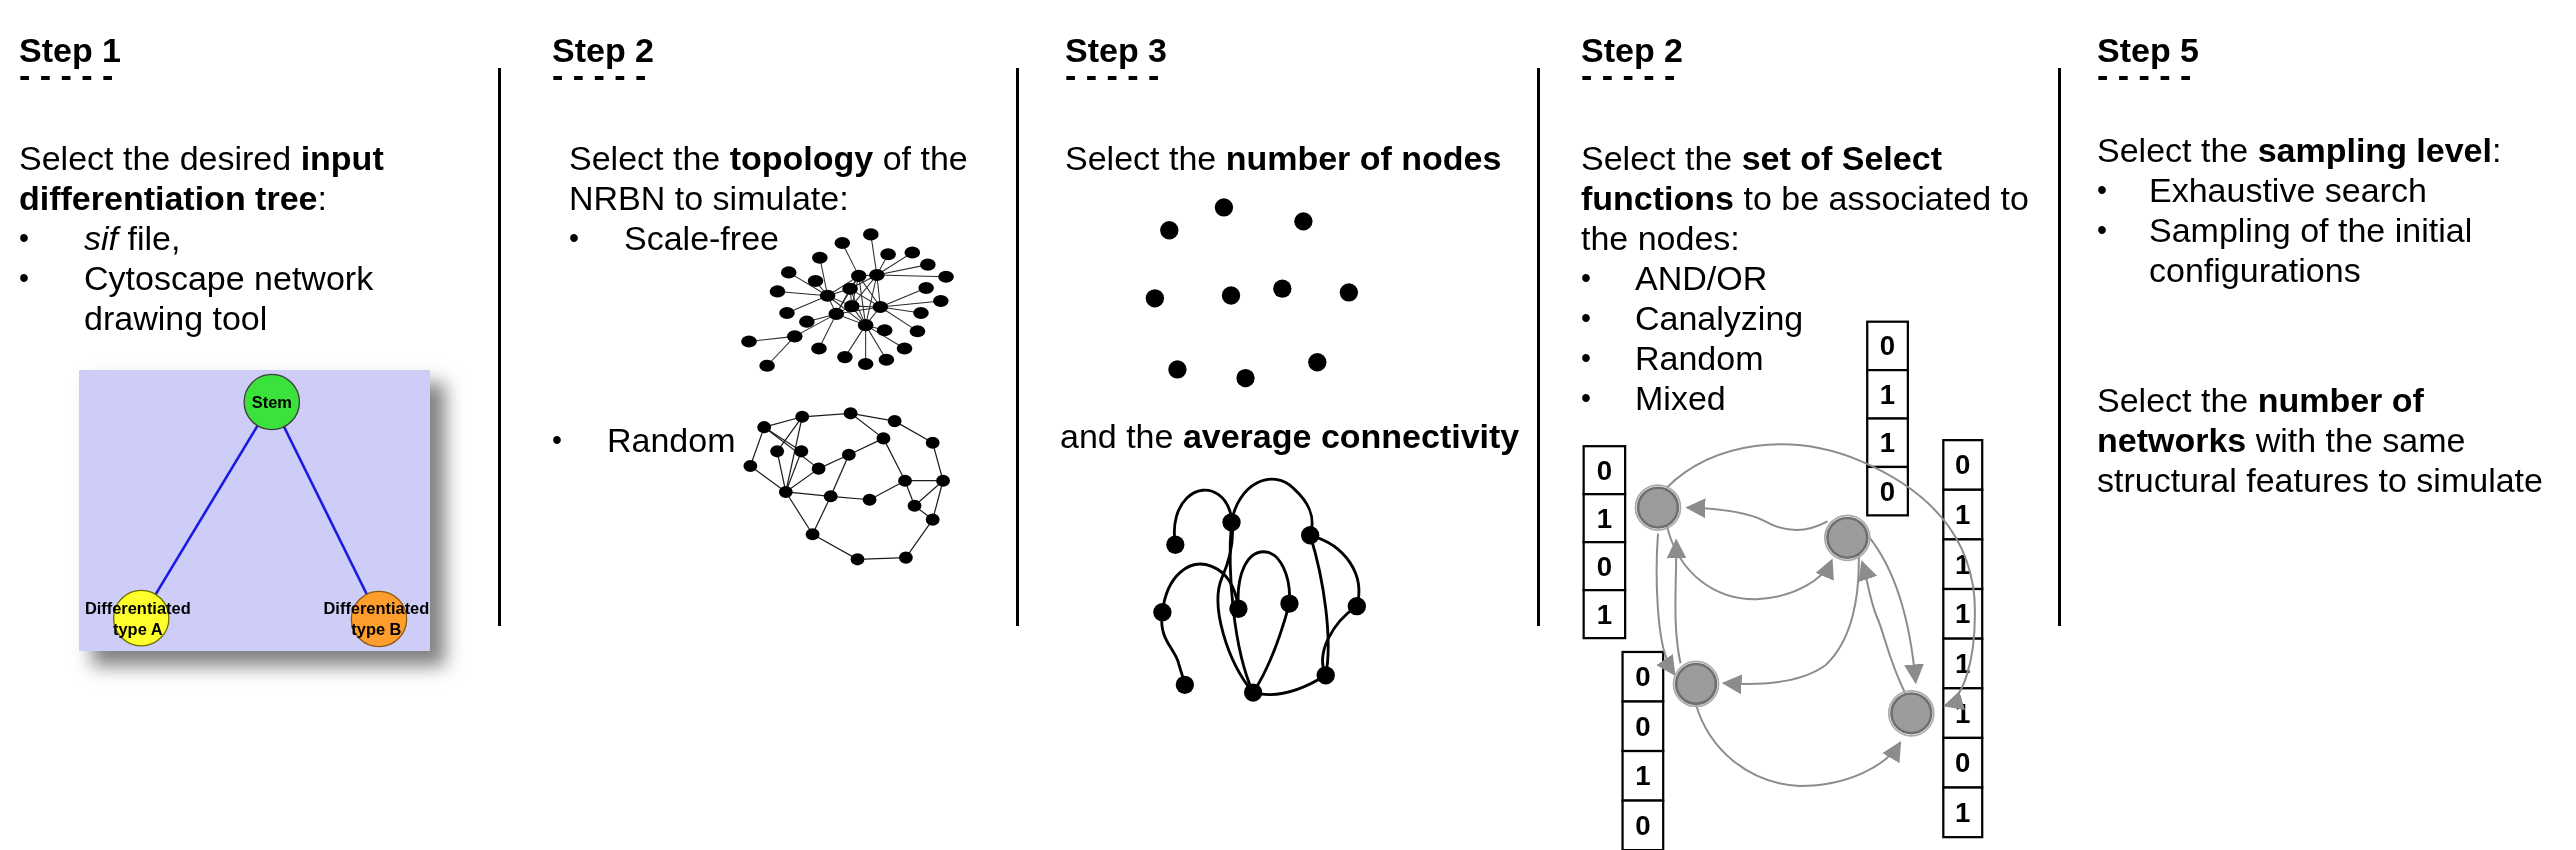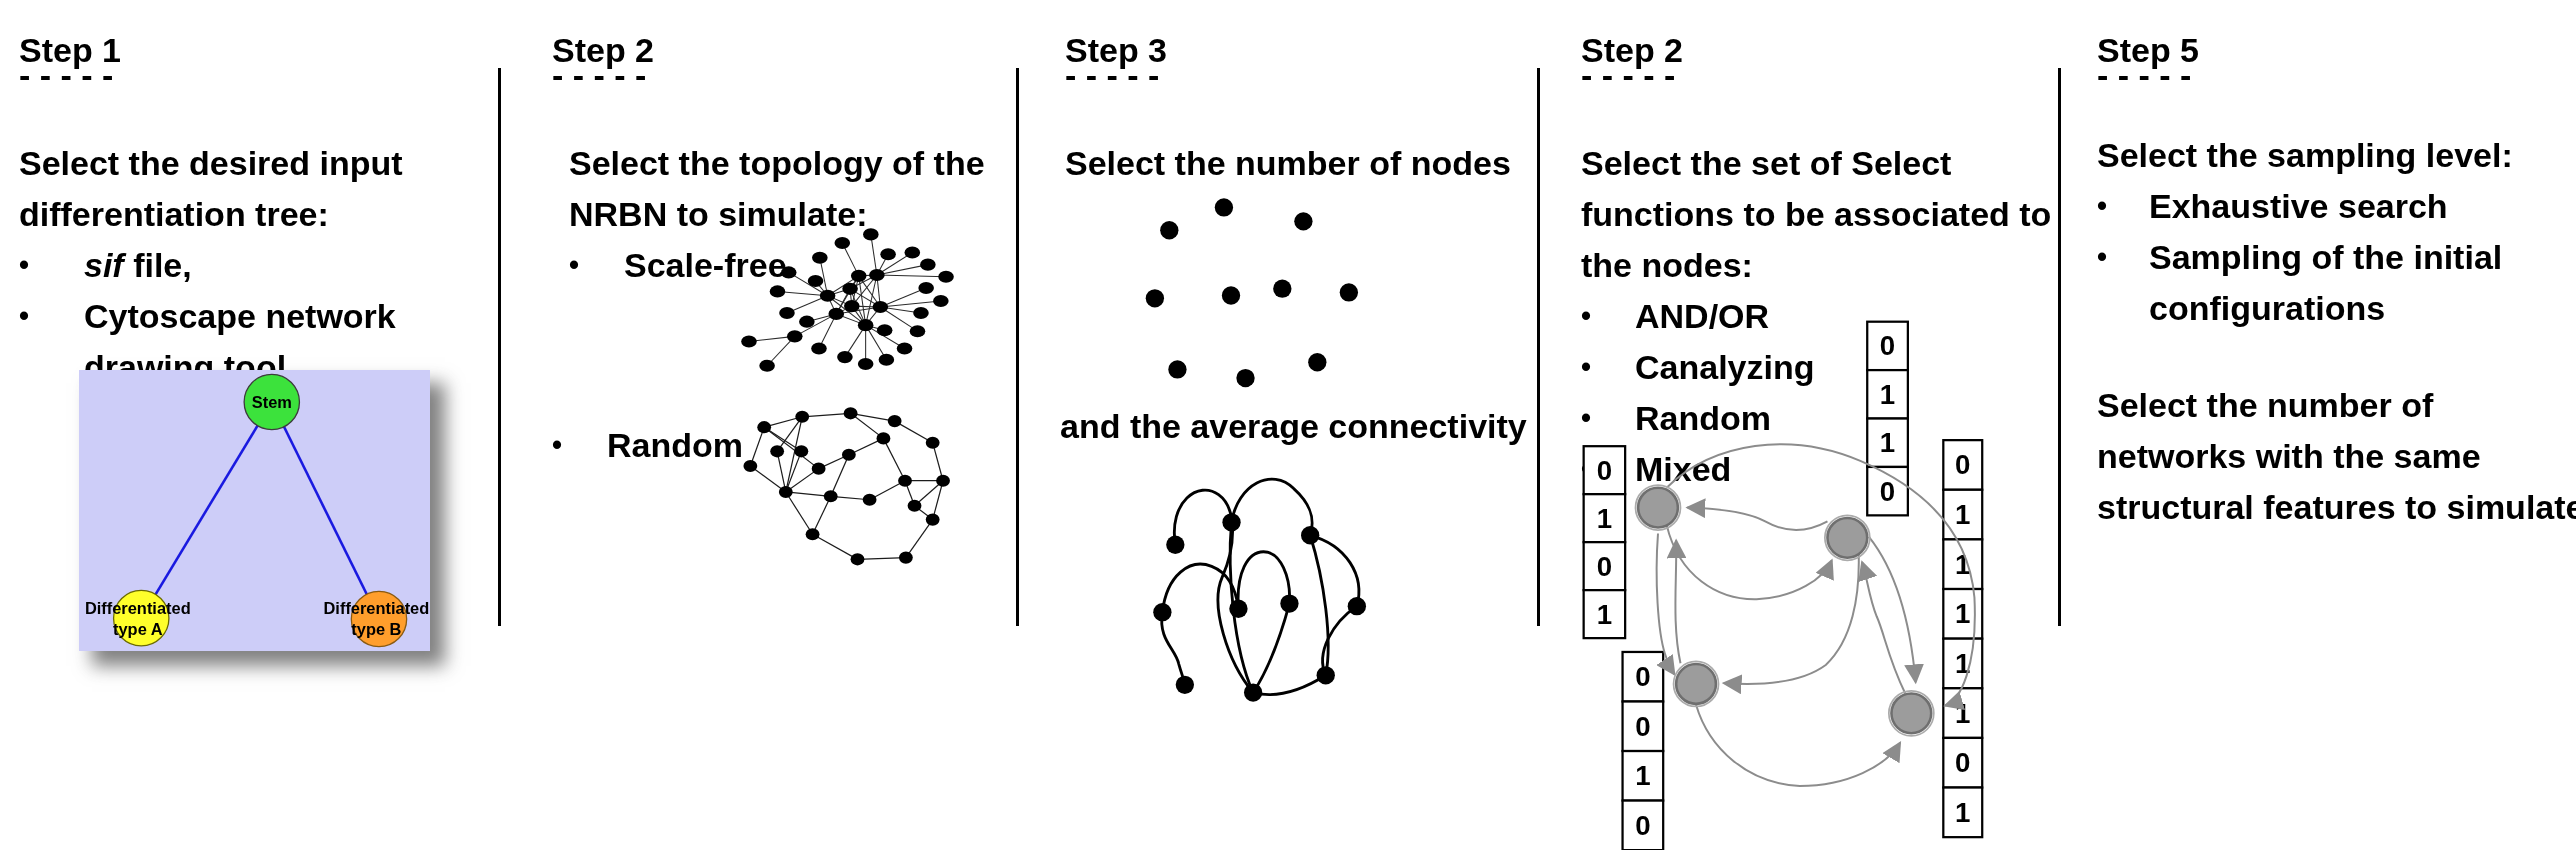--- a/index.html
+++ b/index.html
@@ -1,20 +1,20 @@
 <!DOCTYPE html>
 <html style="font-size:14px"><head>
 <meta charset="utf-8">
 <style>
 html,body{margin:0;padding:0;}
 body{width:2576px;height:851px;background:#ffffff;font-family:"Liberation Sans",sans-serif;color:#000;position:relative;overflow:hidden;}
 .sep{position:absolute;width:2.6px;background:#000;top:68px;height:558px;}
 .hdr{position:absolute;top:33px;font-size:34px;font-weight:bold;line-height:1;}
 .dash{position:absolute;top:55px;font-size:34px;font-weight:bold;line-height:40px;white-space:pre;}
-.txt{position:absolute;font-size:34px;line-height:51px;white-space:nowrap;font-weight:bold;}
+.txt{position:absolute;font-size:34px;line-height:40px;white-space:nowrap;}
 .bl{position:relative;}
 .b{position:absolute;left:0;font-size:28.6px;}
 i{font-style:italic;}
 </style>
 </head>
 <body>
 <div class="sep" style="left:498px"></div>
 <div class="sep" style="left:1016px"></div>
 <div class="sep" style="left:1537px"></div>
 <div class="sep" style="left:2058px"></div>
@@ -39,21 +39,21 @@
 
 <div class="txt" style="left:569px;top:138px">Select the <b>topology</b> of the<br>
 NRBN to simulate:
 <div class="bl" style="padding-left:55px"><span class="b">•</span>Scale-free</div>
 </div>
 <div class="txt" style="left:552px;top:420px">
 <div class="bl" style="padding-left:55px"><span class="b">•</span>Random</div>
 </div>
 
 <div class="txt" style="left:1065px;top:138px">Select the <b>number of nodes</b></div>
-<div class="txt" style="left:1060px;top:401px">and the <b>average connectivity</b></div>
+<div class="txt" style="left:1060px;top:416px">and the <b>average connectivity</b></div>
 
 <div class="txt" style="left:1581px;top:138px">Select the <b>set of Select</b><br>
 <b>functions</b> to be associated to<br>
 the nodes:
 <div class="bl" style="padding-left:54px"><span class="b">•</span>AND/OR</div>
 <div class="bl" style="padding-left:54px"><span class="b">•</span>Canalyzing</div>
 <div class="bl" style="padding-left:54px"><span class="b">•</span>Random</div>
 <div class="bl" style="padding-left:54px"><span class="b">•</span>Mixed</div>
 </div>
 

